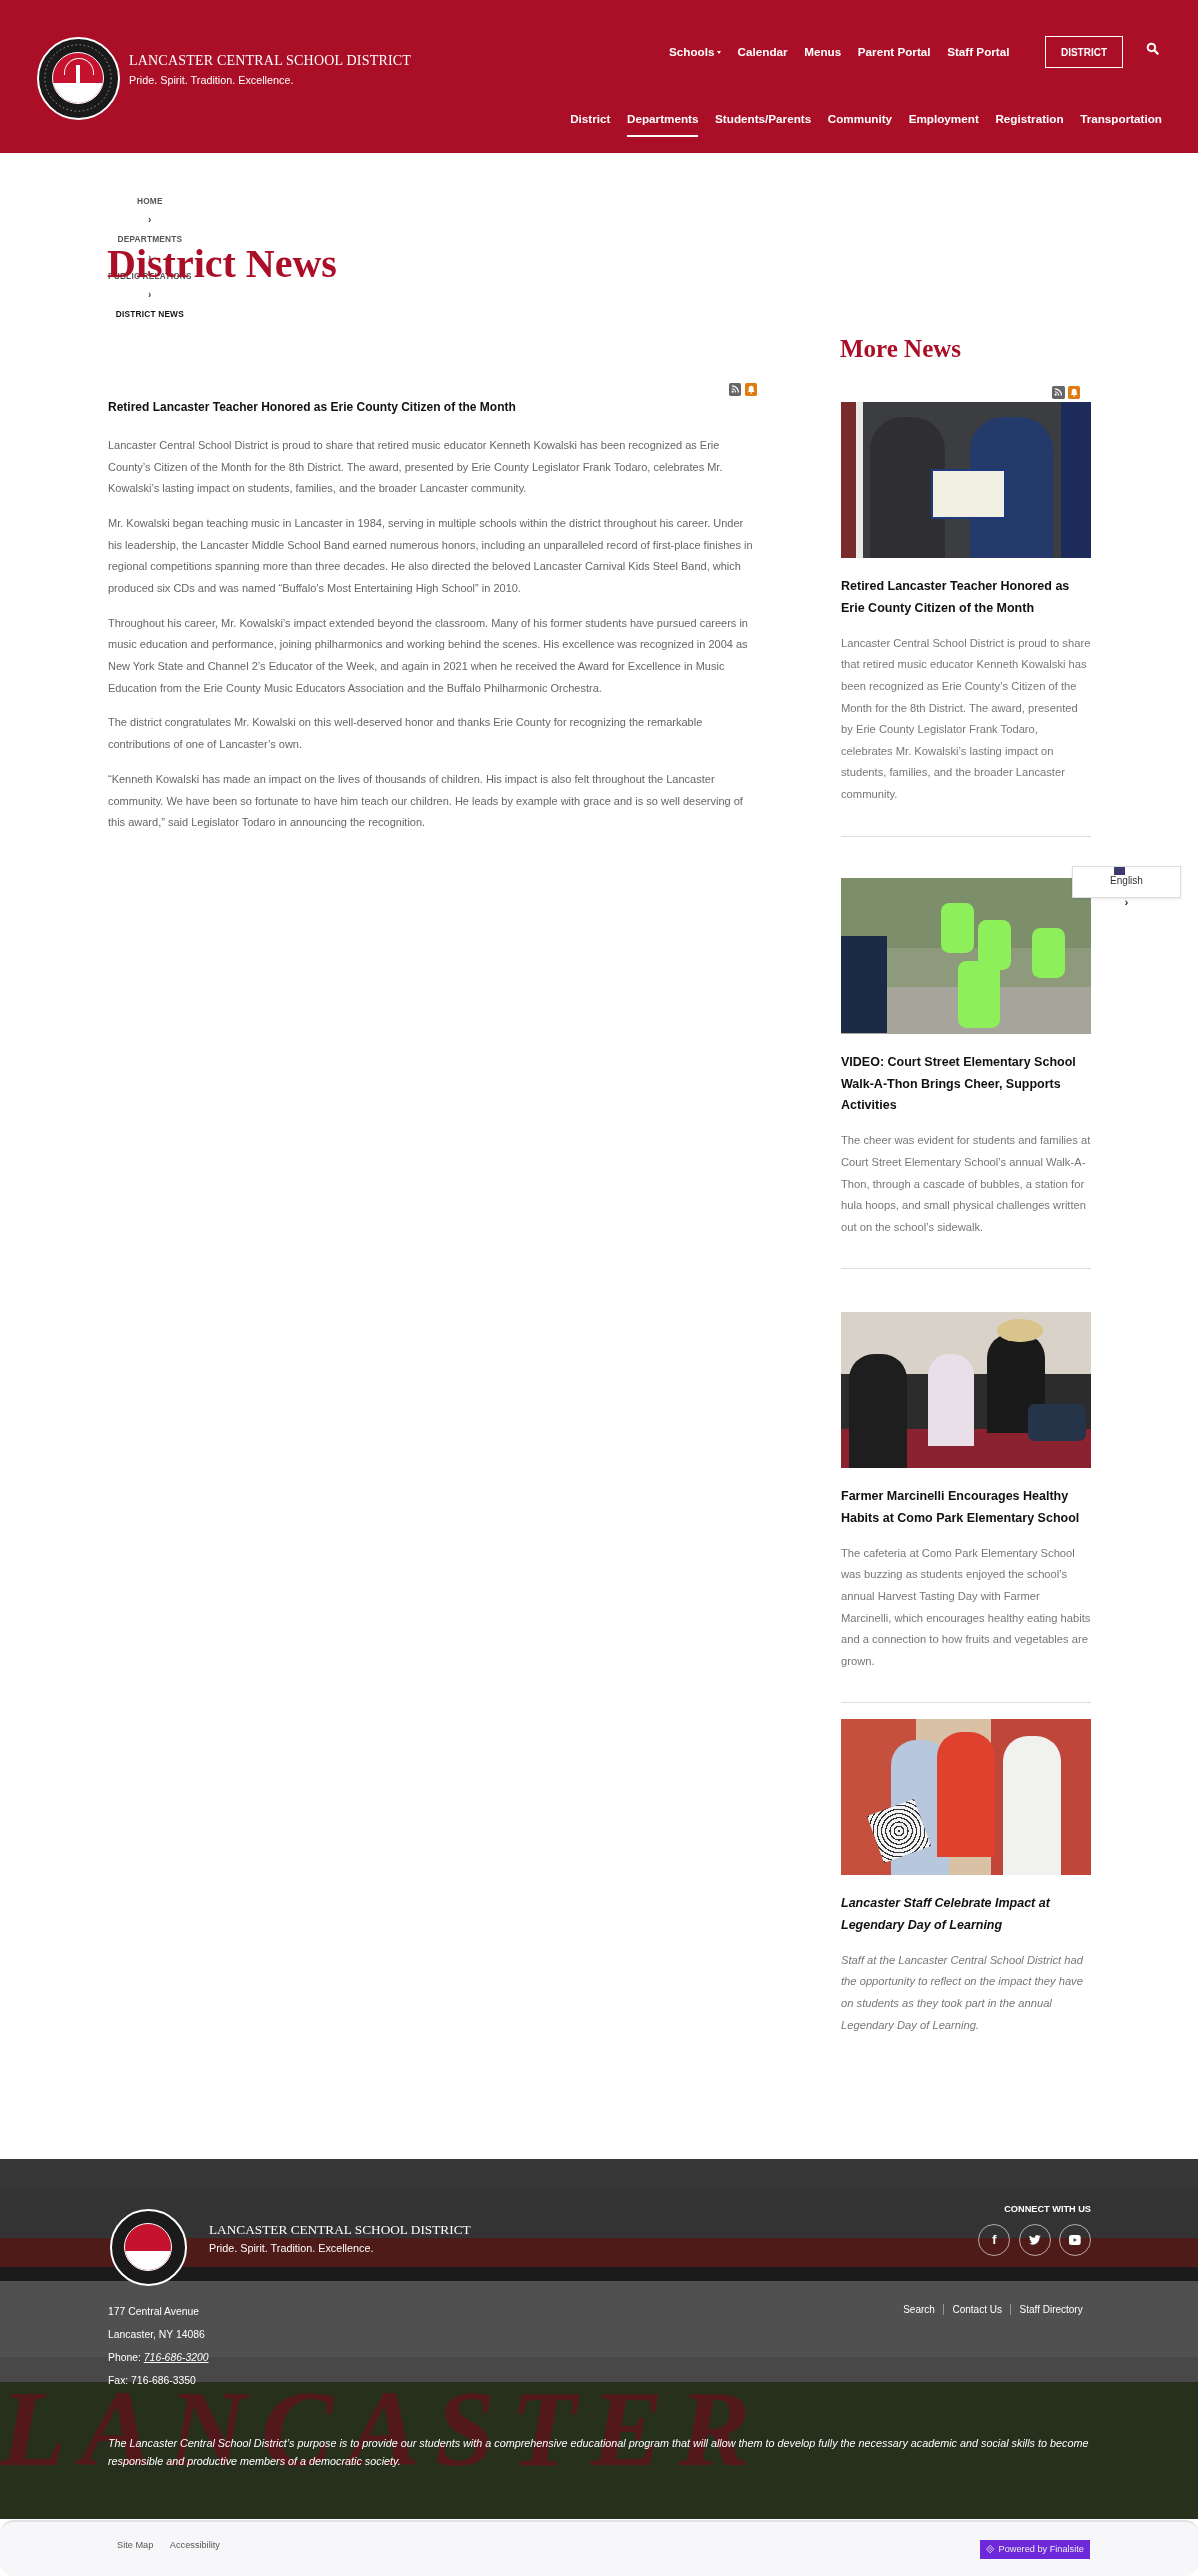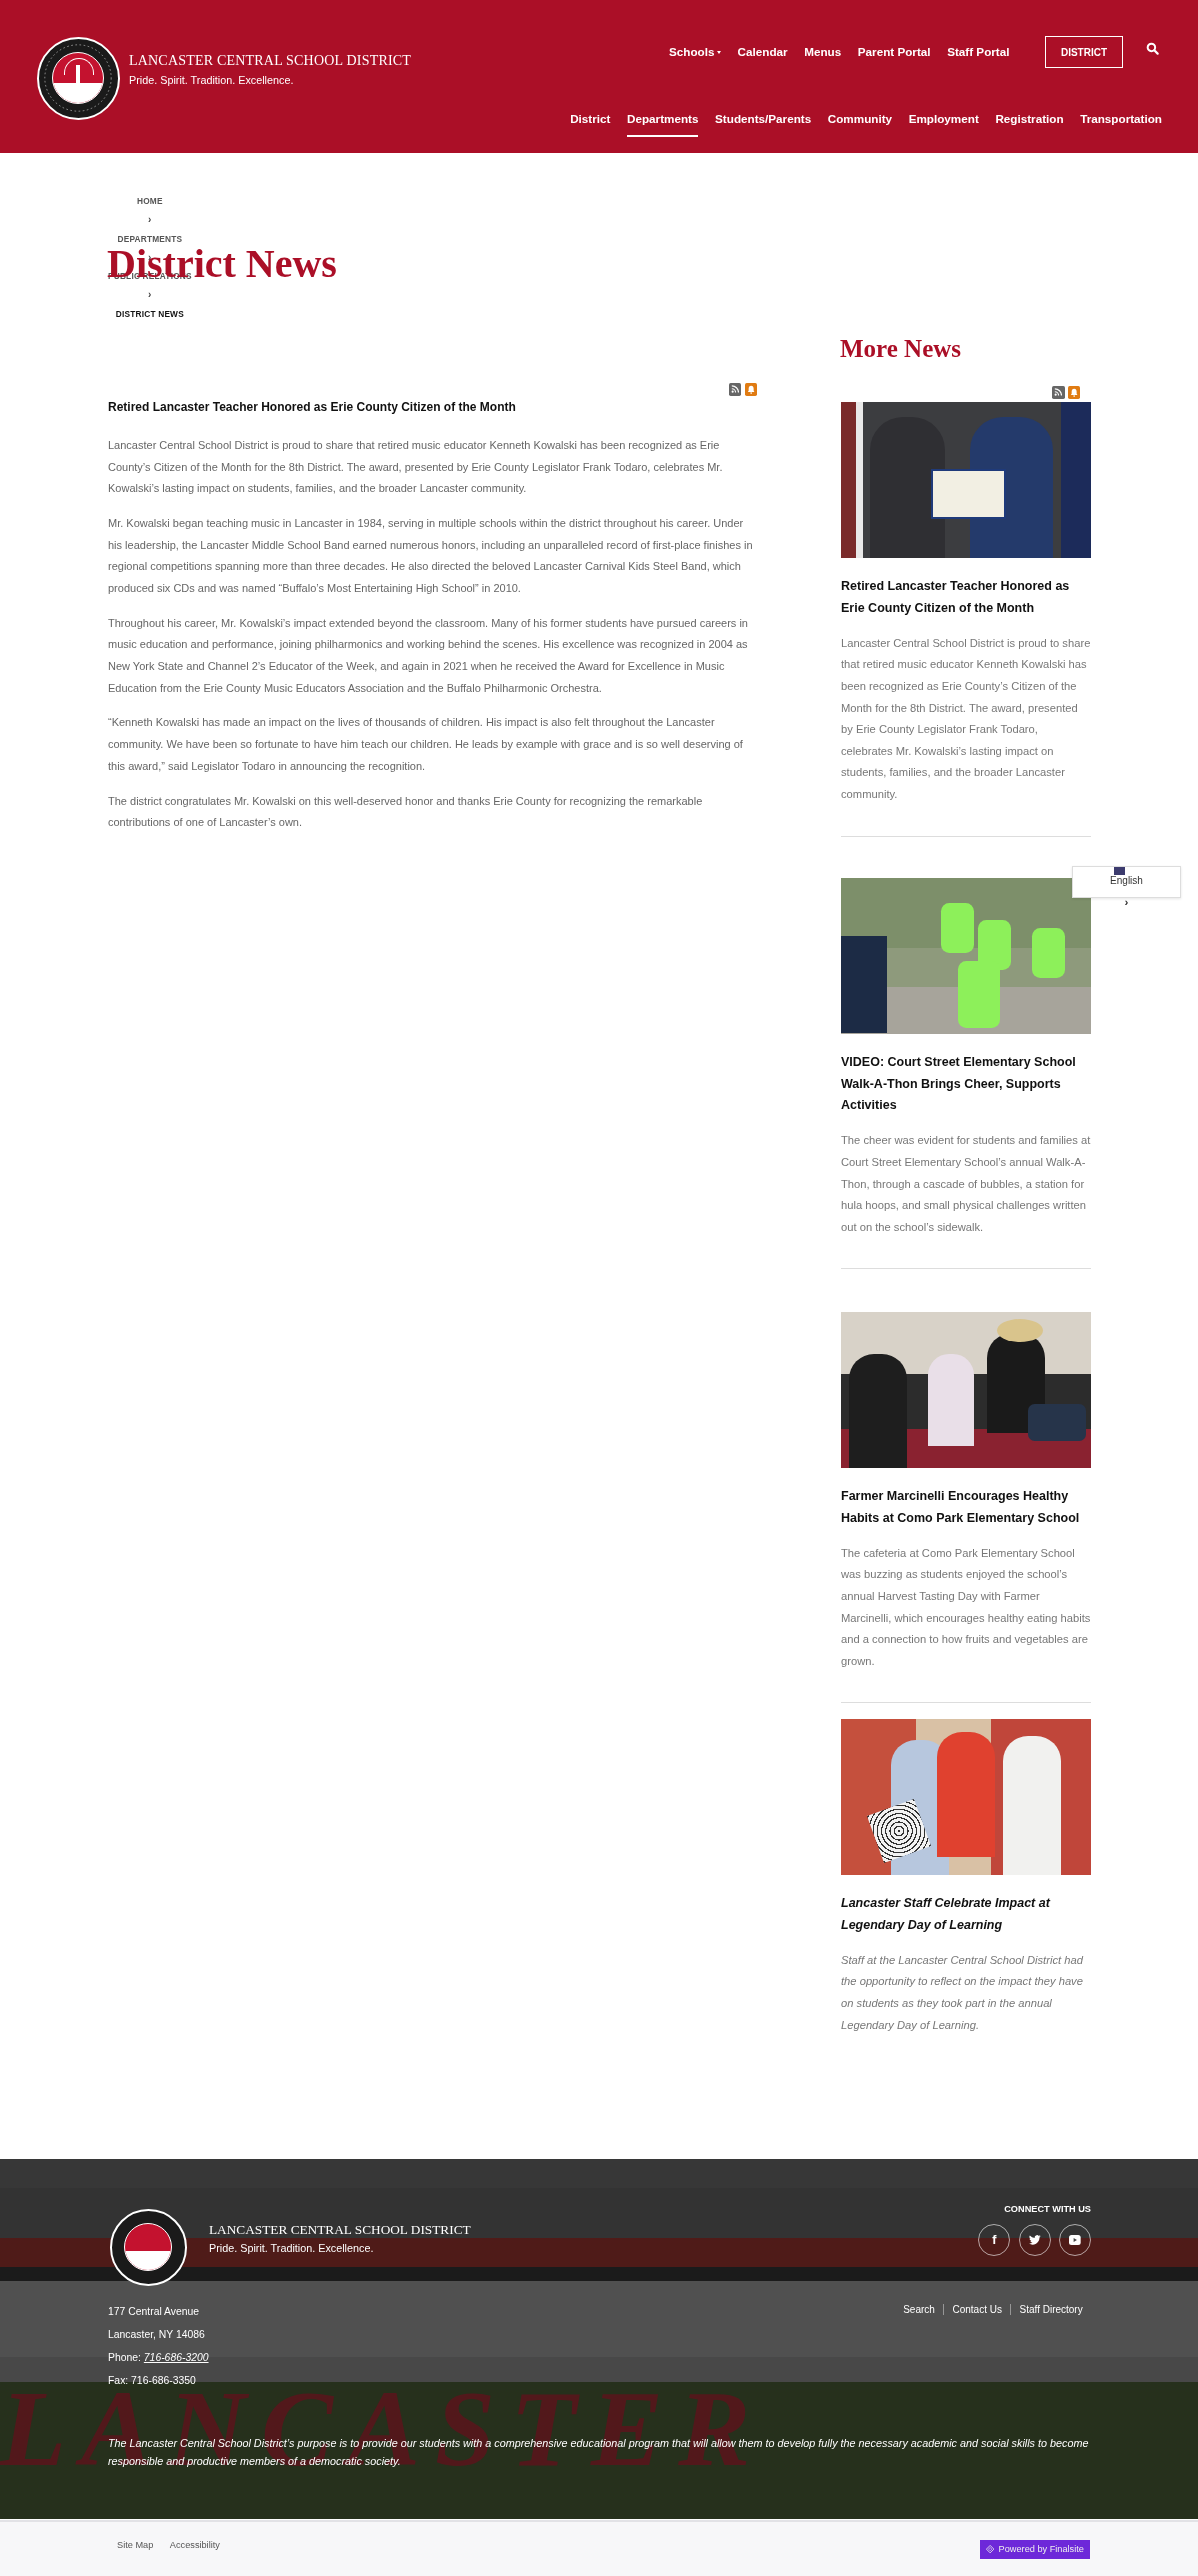--- a/index.html
+++ b/index.html
@@ -84,21 +84,21 @@
   .f-addr { position: absolute; left: 108px; top: 141px; font-size: 10.4px; color: #fff; line-height: 23px; }
   .f-addr .phone { text-decoration: underline; font-style: italic; }
   .connect { position: absolute; right: 108px; top: 45px; font-size: 9.2px; font-weight: bold; color: #fff; text-align: right; }
   .socials { position: absolute; right: 108px; top: 65px; display: flex; gap: 8.3px; }
   .social { width: 32px; height: 32px; border-radius: 50%; border: 0.8px solid rgba(255,255,255,0.6); display: flex; align-items: center; justify-content: center; color: #fff; font-weight: bold; font-size: 12.5px; }
   .f-links { position: absolute; right: 108px; top: 145px; display: flex; font-size: 10px; color: #fff; }
   .f-links a { padding: 0 8.3px; border-left: 0.8px solid rgba(255,255,255,0.4); }
   .f-links a:first-child { border-left: none; }
   .mission { position: absolute; left: 108px; top: 275px; width: 982px; font-size: 10.8px; font-style: italic; color: #fff; line-height: 18.3px; }
 
-  .bottom-bar { position: absolute; left: 0; top: 2520px; width: 1199px; height: 56px; background: #f7f7f9; border-top: 2.5px solid #e2e2e6; }
+  .bottom-bar { position: absolute; left: 0; top: 2520px; width: 1199px; height: 56px; background: #f7f7f9; border-top: 2.5px solid #e2e2e6; border-radius: 14px; }
   .bottom-links { position: absolute; left: 117px; top: 18.3px; display: flex; gap: 16.6px; font-size: 9.2px; color: #555; }
   .finalsite { position: absolute; left: 980px; top: 18.3px; width: 110px; height: 18.3px; background: #6d28d9; color: #eee; font-size: 9.2px; display: flex; align-items: center; justify-content: center; gap: 4.2px; }
 </style>
 </head>
 <body>
 
 <header class="header">
   <a class="logo">
     <svg class="ring-text" width="78" height="78" viewBox="0 0 94 94">
       <circle cx="47" cy="47" r="40" fill="none" stroke="#fff" stroke-width="0.6" stroke-dasharray="2 3"></circle>
@@ -164,22 +164,22 @@
           <path d="M5 1c-2 0-3 1.5-3 3.5V7L1 8.5h8L8 7V4.5C8 2.5 7 1 5 1z" fill="#fff"></path>
           <circle cx="5" cy="9.7" r="1" fill="#fff"></circle>
         </svg>
     </a>
   </div>
   <h2>Retired Lancaster Teacher Honored as Erie County Citizen of the Month</h2>
   <div class="body">
     <p>Lancaster Central School District is proud to share that retired music educator Kenneth Kowalski has been recognized as Erie County’s Citizen of the Month for the 8th District. The award, presented by Erie County Legislator Frank Todaro, celebrates Mr. Kowalski’s lasting impact on students, families, and the broader Lancaster community.</p>
     <p>Mr. Kowalski began teaching music in Lancaster in 1984, serving in multiple schools within the district throughout his career. Under his leadership, the Lancaster Middle School Band earned numerous honors, including an unparalleled record of first-place finishes in regional competitions spanning more than three decades. He also directed the beloved Lancaster Carnival Kids Steel Band, which produced six CDs and was named “Buffalo’s Most Entertaining High School” in 2010.</p>
     <p>Throughout his career, Mr. Kowalski’s impact extended beyond the classroom. Many of his former students have pursued careers in music education and performance, joining philharmonics and working behind the scenes. His excellence was recognized in 2004 as New York State and Channel 2’s Educator of the Week, and again in 2021 when he received the Award for Excellence in Music Education from the Erie County Music Educators Association and the Buffalo Philharmonic Orchestra.</p>
+    <p>The district congratulates Mr. Kowalski on this well-deserved honor and thanks Erie County for recognizing the remarkable contributions of one of Lancaster’s own.</p>
     <p>“Kenneth Kowalski has made an impact on the lives of thousands of children. His impact is also felt throughout the Lancaster community. We have been so fortunate to have him teach our children. He leads by example with grace and is so well deserving of this award,” said Legislator Todaro in announcing the recognition.</p>
-    <p>The district congratulates Mr. Kowalski on this well-deserved honor and thanks Erie County for recognizing the remarkable contributions of one of Lancaster’s own.</p>
   </div>
 </article>
 
 <h2 class="more-title">More News</h2>
 <div class="sb-feed">
   <a class="ficon rss">
     <svg width="8.3" height="8.3" viewBox="0 0 10 10">
         <circle cx="2" cy="8" r="1.3" fill="#fff"></circle>
         <path d="M1 4.5a4.5 4.5 0 0 1 4.5 4.5" stroke="#fff" stroke-width="1.4" fill="none"></path>
         <path d="M1 1a8 8 0 0 1 8 8" stroke="#fff" stroke-width="1.4" fill="none"></path>

